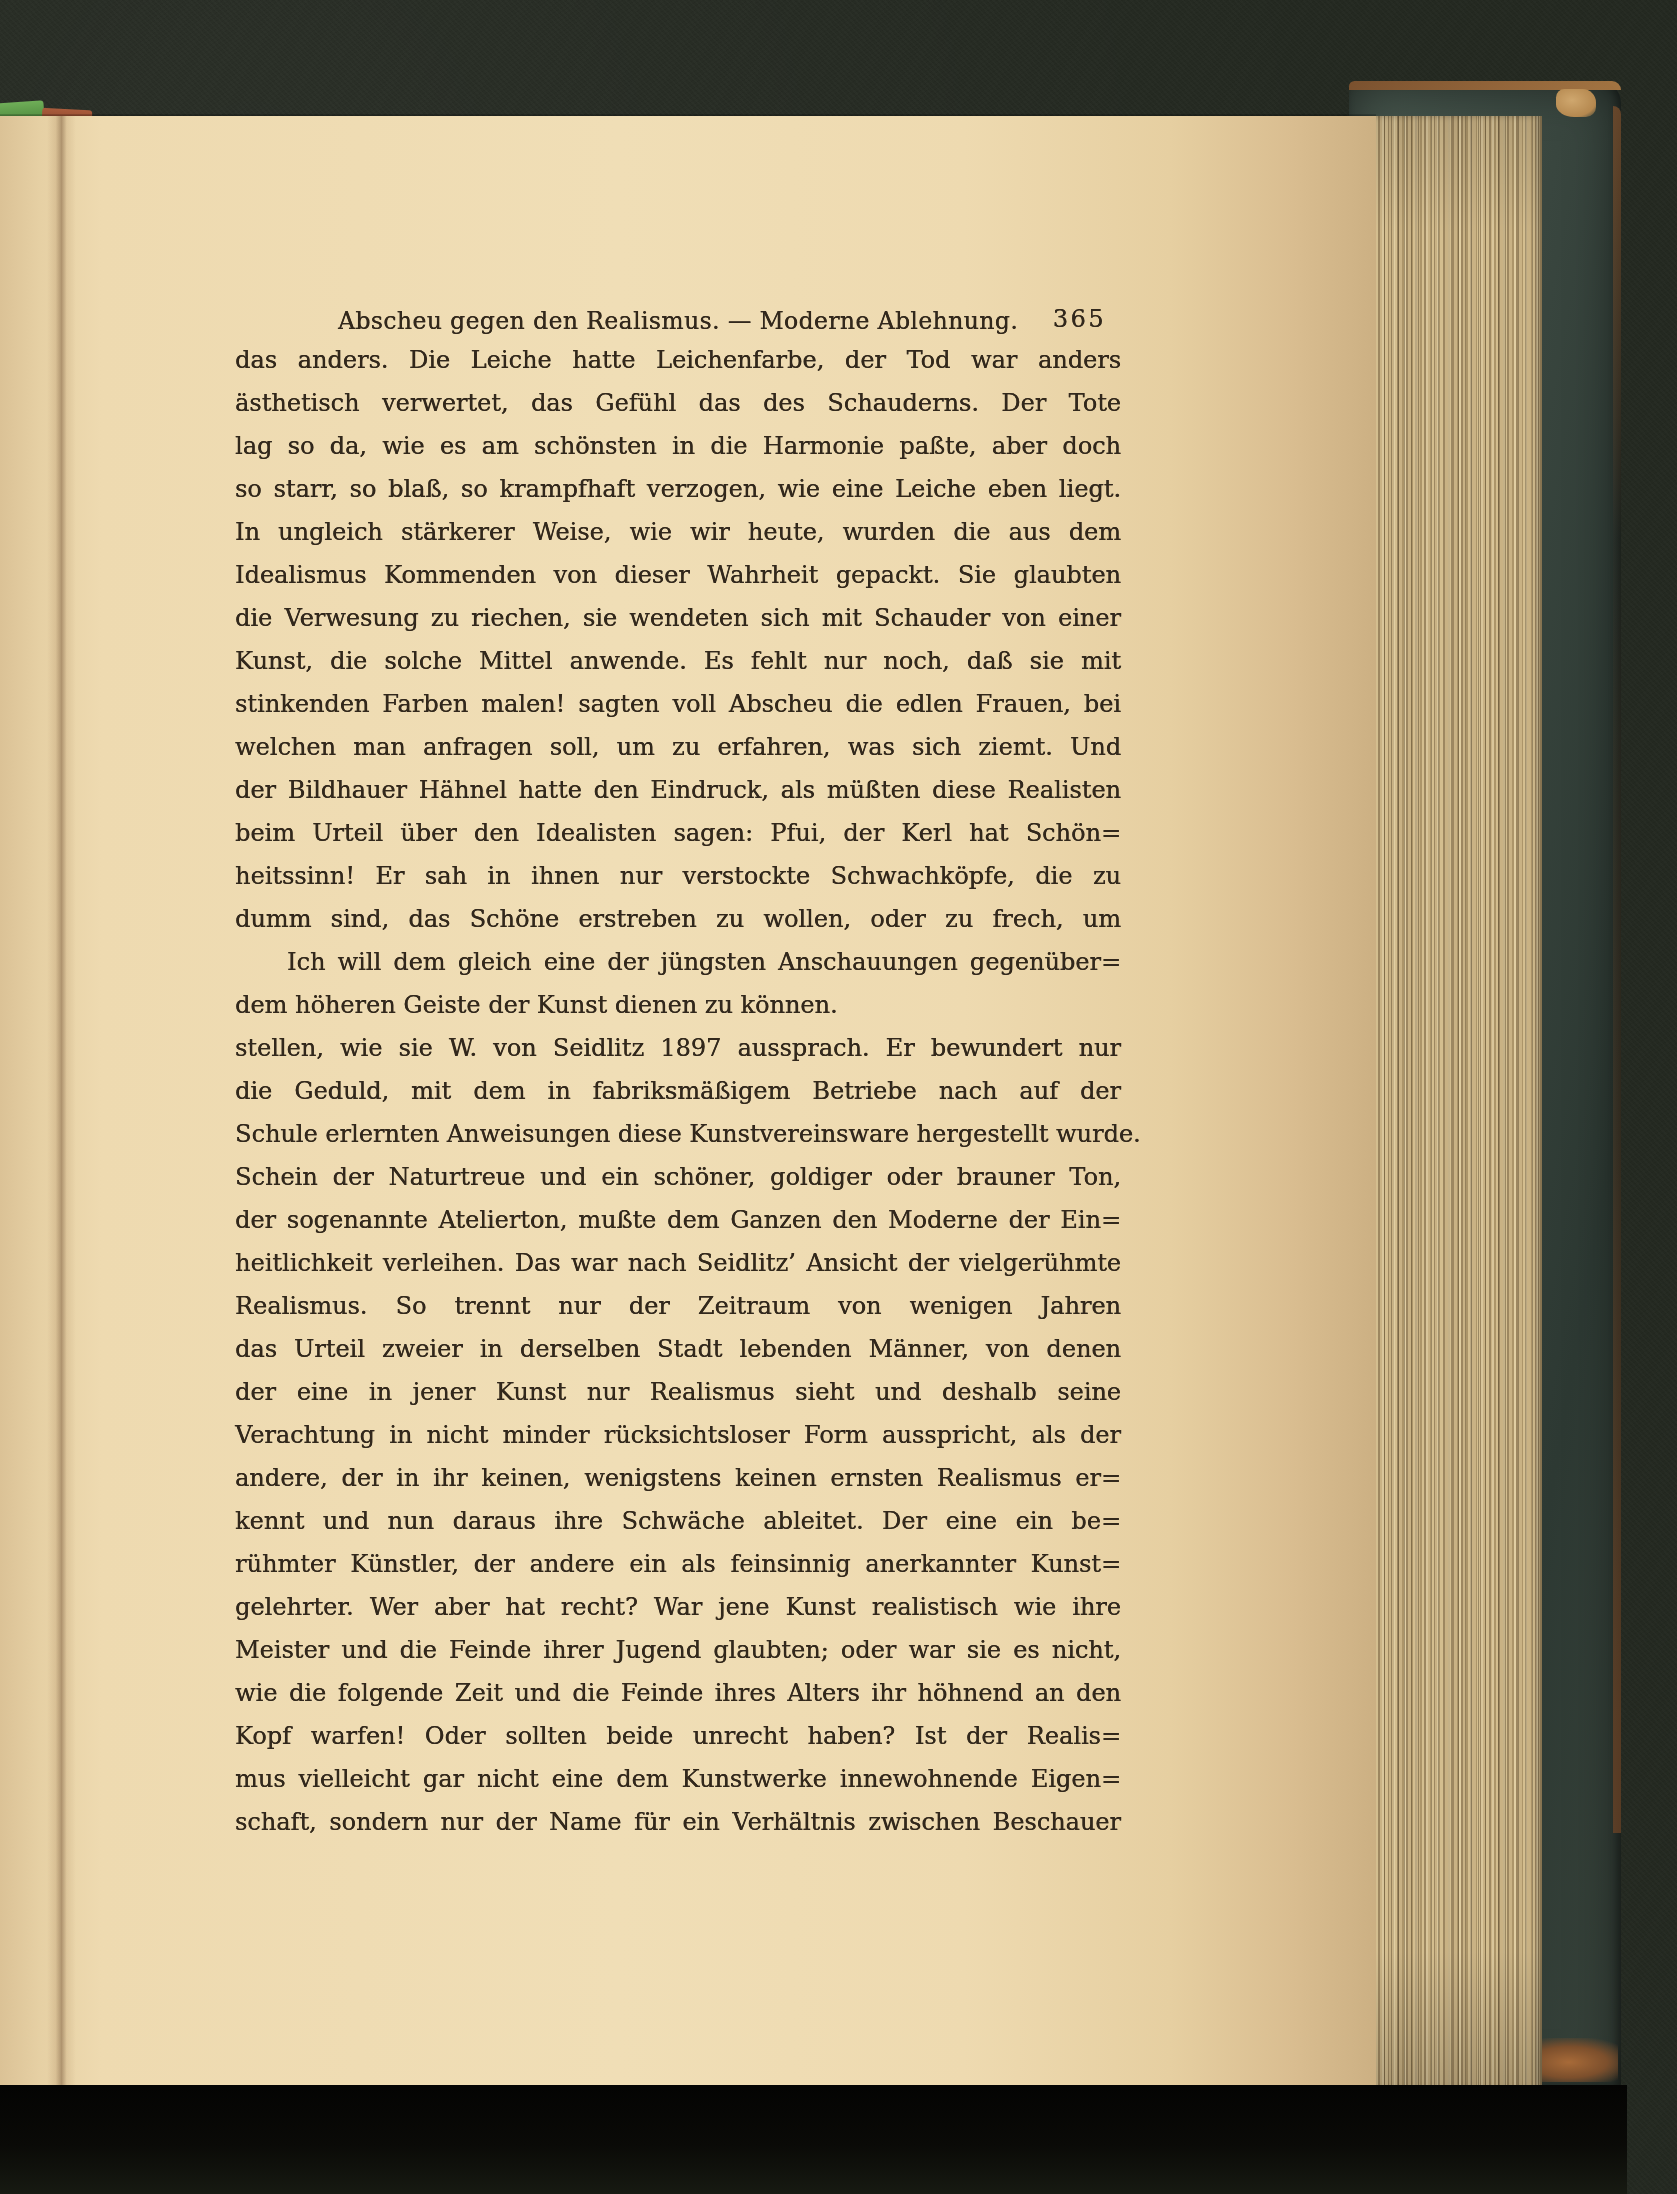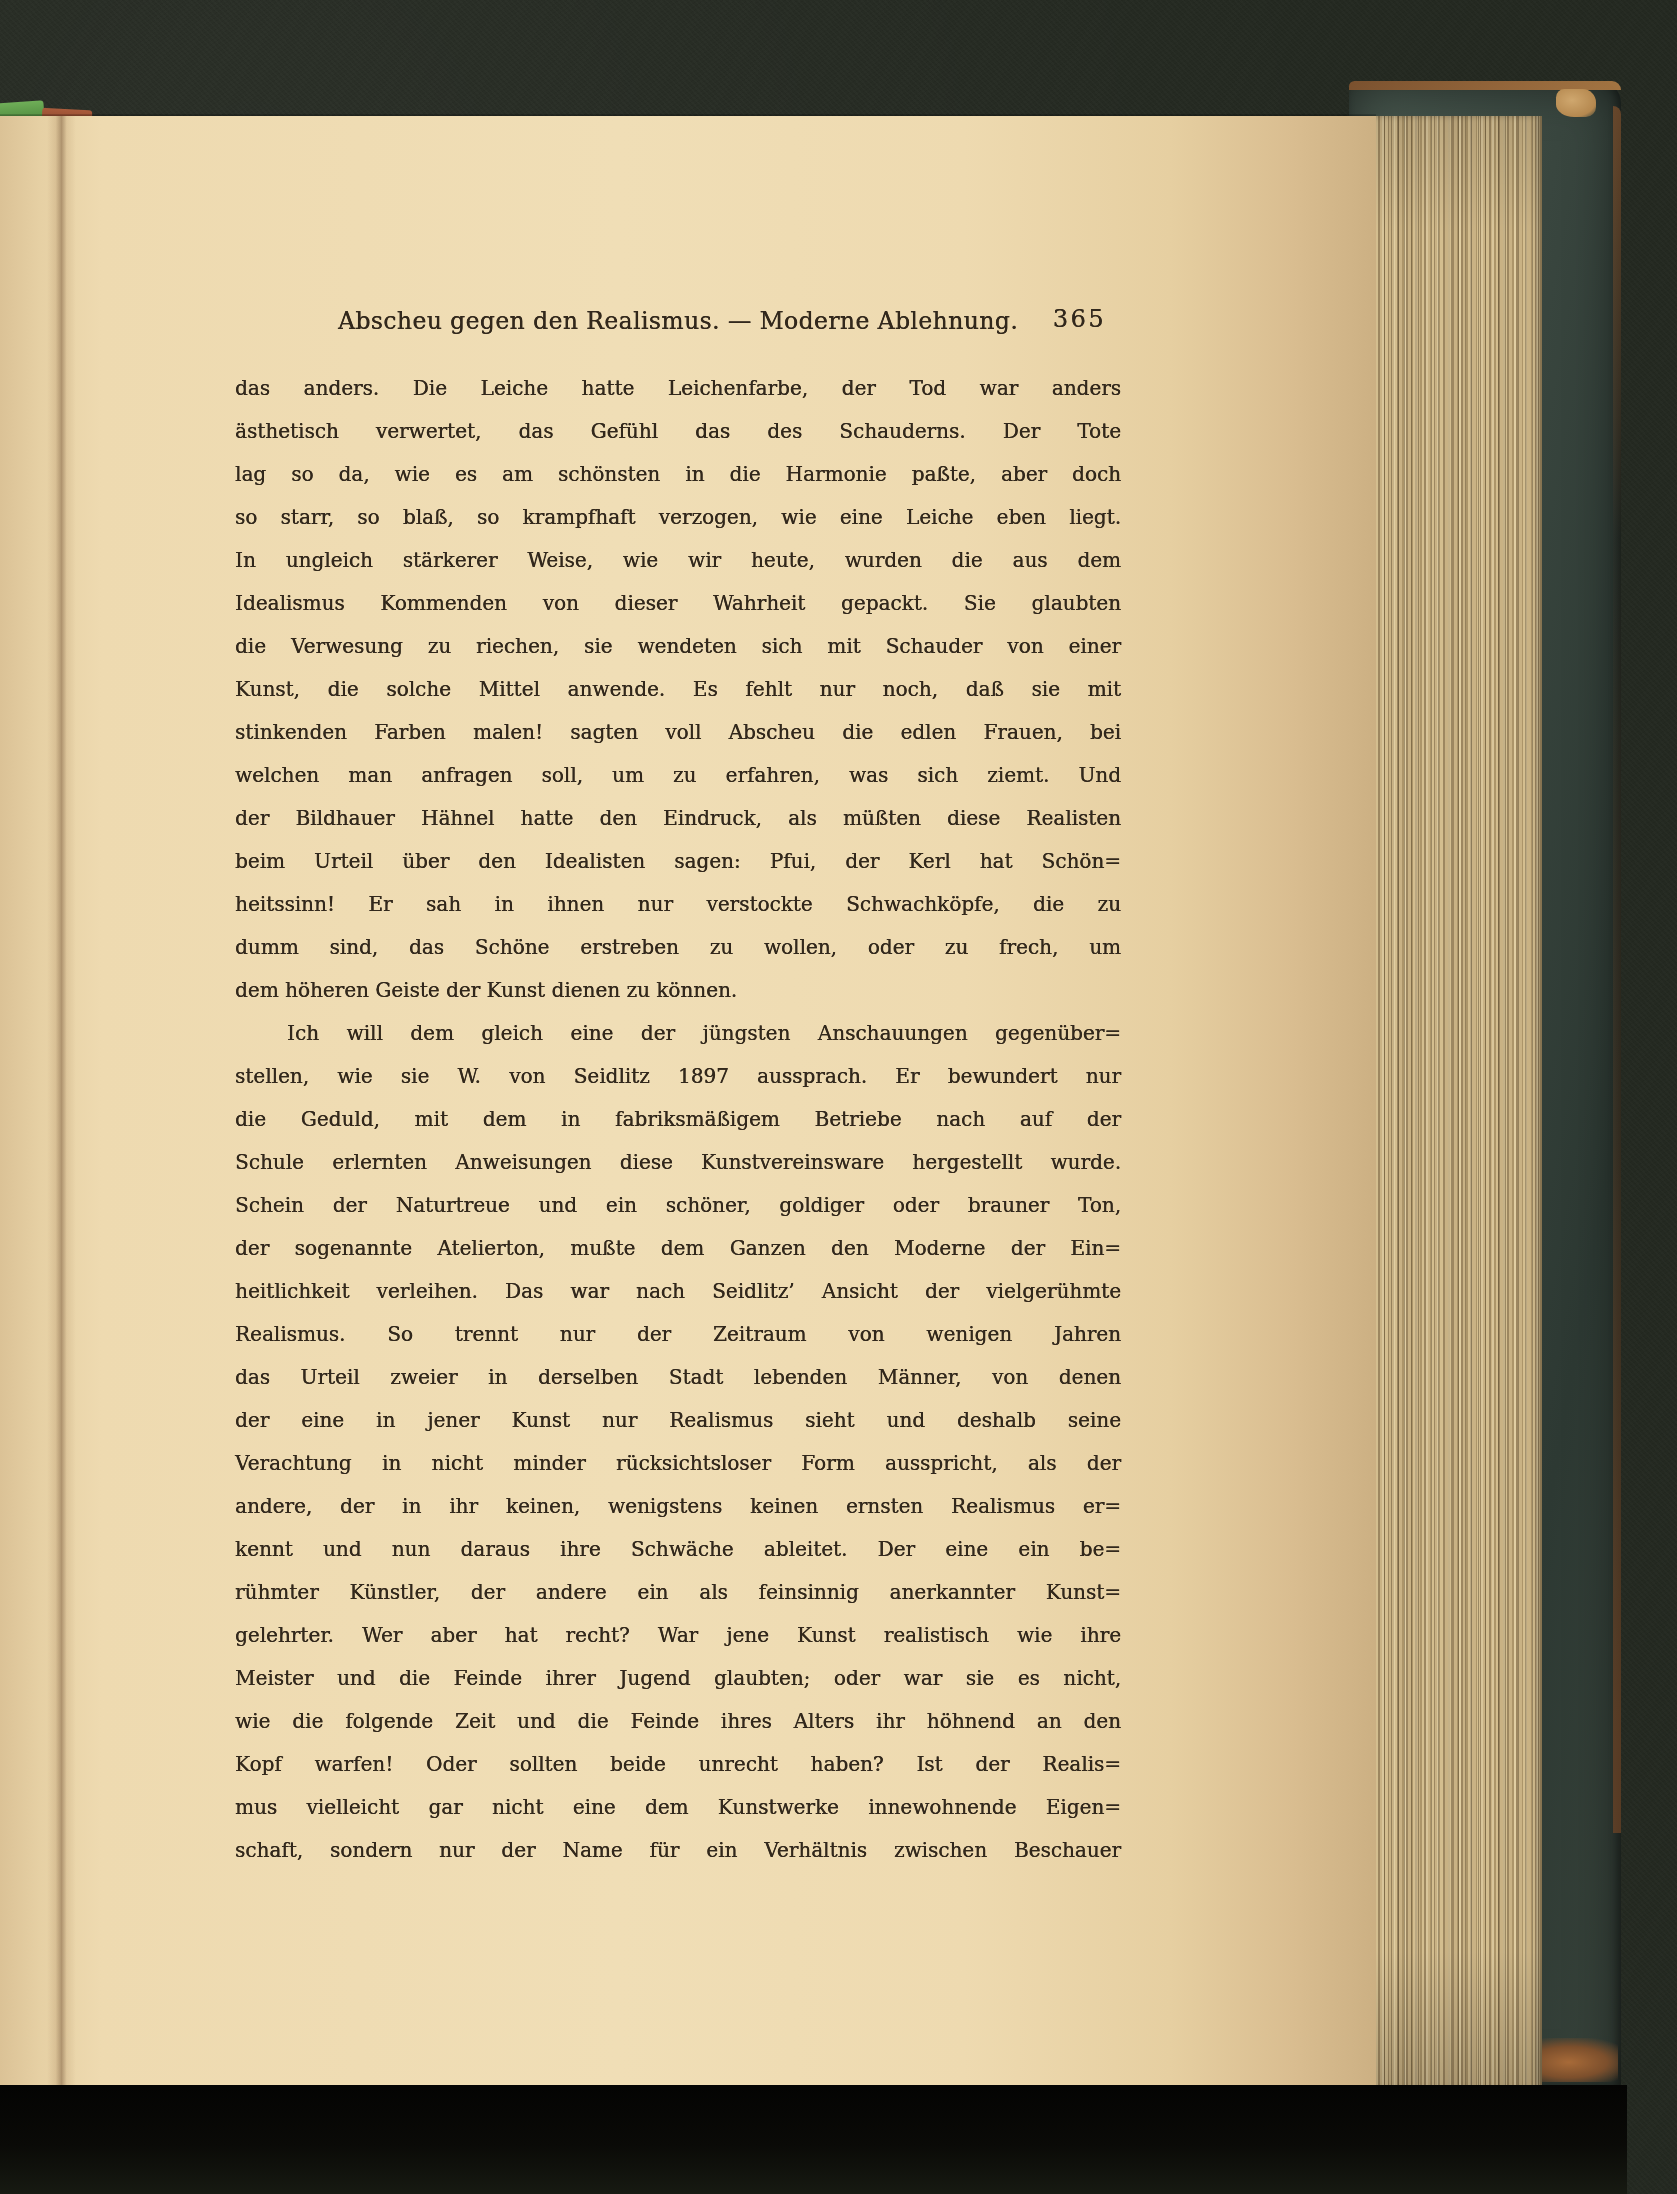--- a/index.html
+++ b/index.html
@@ -114,24 +114,23 @@
   .page-number {
     position: absolute; right: 15px; top: -2.5px;
     font-size: 24px;
     letter-spacing: 2.5px;
     text-shadow: 0.3px 0 currentColor;
   }
   .body-text {
     position: absolute; left: 235px; top: 223px;
     width: 886px;
     color: #32281c;
-    font-size: 20px;
+    font-size: 24px;
     line-height: 43px;
     text-shadow: 0.3px 0 currentColor;
-    margin-top: 28px;
   }
   .line {
     text-align: justify;
     text-align-last: justify;
     white-space: nowrap;
     height: 43px;
   }
   .line.ragged { text-align-last: left; }
   .line.indent { text-indent: 52px; }
 
@@ -175,22 +174,22 @@
         <div class="line">In ungleich stärkerer Weise, wie wir heute, wurden die aus dem</div>
         <div class="line">Idealismus Kommenden von dieser Wahrheit gepackt.  Sie glaubten</div>
         <div class="line">die Verwesung zu riechen, sie wendeten sich mit Schauder von einer</div>
         <div class="line">Kunst, die solche Mittel anwende.  Es fehlt nur noch, daß sie mit</div>
         <div class="line">stinkenden Farben malen! sagten voll Abscheu die edlen Frauen, bei</div>
         <div class="line">welchen man anfragen soll, um zu erfahren, was sich ziemt.  Und</div>
         <div class="line">der Bildhauer Hähnel hatte den Eindruck, als müßten diese Realisten</div>
         <div class="line">beim Urteil über den Idealisten sagen: Pfui, der Kerl hat Schön=</div>
         <div class="line">heitssinn!  Er sah in ihnen nur verstockte Schwachköpfe, die zu</div>
         <div class="line">dumm sind, das Schöne erstreben zu wollen, oder zu frech, um</div>
+        <div class="line indent">Ich will dem gleich eine der jüngsten Anschauungen gegenüber=</div>
         <div class="line ragged">dem höheren Geiste der Kunst dienen zu können.</div>
-        <div class="line indent">Ich will dem gleich eine der jüngsten Anschauungen gegenüber=</div>
         <div class="line">stellen, wie sie W. von Seidlitz 1897 aussprach.  Er bewundert nur</div>
         <div class="line">die Geduld, mit dem in fabriksmäßigem Betriebe nach auf der</div>
         <div class="line">Schule erlernten Anweisungen diese Kunstvereinsware hergestellt wurde.</div>
         <div class="line">Schein der Naturtreue und ein schöner, goldiger oder brauner Ton,</div>
         <div class="line">der sogenannte Atelierton, mußte dem Ganzen den Moderne der Ein=</div>
         <div class="line">heitlichkeit verleihen.  Das war nach Seidlitz’ Ansicht der vielgerühmte</div>
         <div class="line">Realismus.  So trennt nur der Zeitraum von wenigen Jahren</div>
         <div class="line">das Urteil zweier in derselben Stadt lebenden Männer, von denen</div>
         <div class="line">der eine in jener Kunst nur Realismus sieht und deshalb seine</div>
         <div class="line">Verachtung in nicht minder rücksichtsloser Form ausspricht, als der</div>

